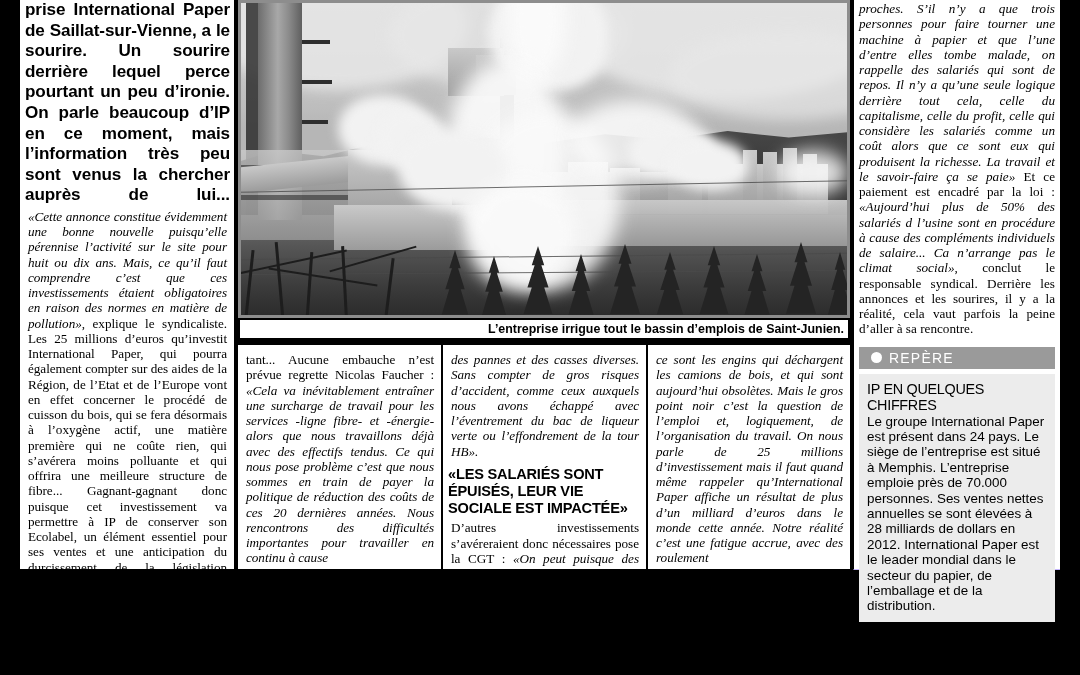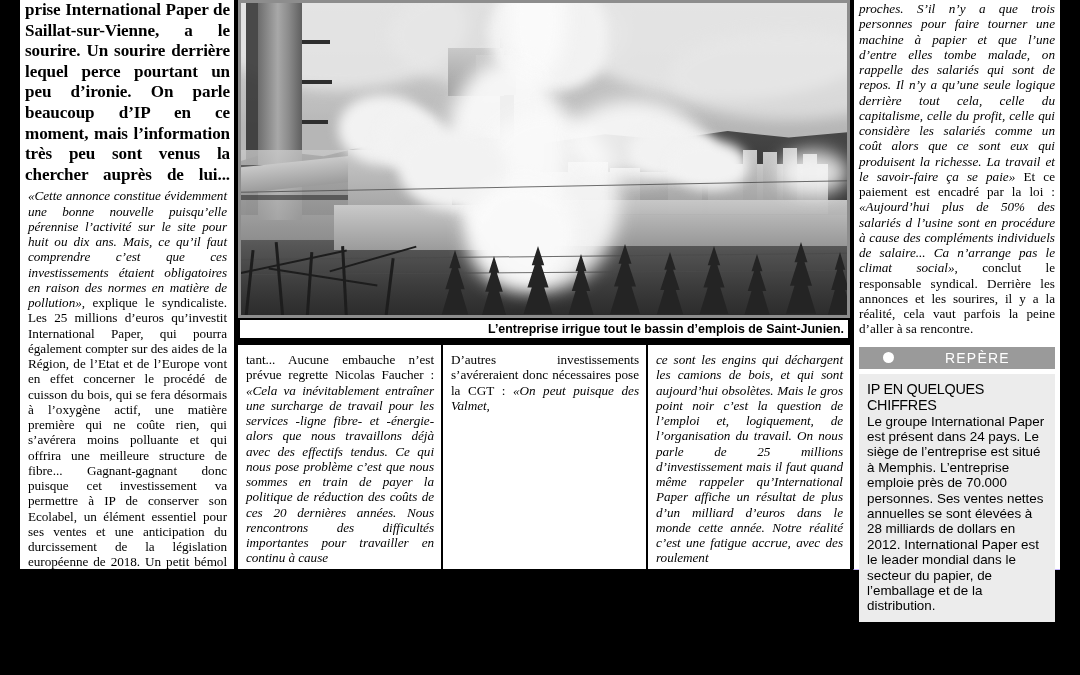--- a/index.html
+++ b/index.html
@@ -9,21 +9,21 @@
 
   
   .article{position:absolute;left:20px;top:0;width:1040px;height:570px;}
 
   .col{position:absolute;background:#fff;box-sizing:border-box;}
 
   
   .col-lead{left:0;top:0;width:215px;height:570px;padding:0 4px 2px 5px;
             border-right:1px solid #000;border-bottom:1px solid #000;}
 
-  .lead{font-family:Liberation Serif, serif;font-weight:bold;font-size:17.1px;
+  .lead{font-family:Liberation Sans, sans-serif;font-weight:bold;font-size:17.1px;
         line-height:20.6px;text-align:justify;text-align-last:justify;
         margin:0 0 3px 0;letter-spacing:-0.1px;}
   .bodytxt{font-family:"Liberation Serif",serif;font-size:13.2px;line-height:15.25px;
         text-align:justify;margin:3px;hyphens:manual;letter-spacing:-0.05px;}
   .bodytxt i{font-style:italic;}
 
   
   .photo-block{position:absolute;left:218px;top:0;width:612px;height:340px;}
   .photo{position:absolute;left:0;top:0;width:612px;height:318px;overflow:hidden;background:#8d8d8d;}
   .caption-wrap{position:absolute;left:0;top:318px;width:612px;height:22px;
@@ -43,21 +43,21 @@
 
   .subhead{font-family:"Liberation Sans",sans-serif;font-weight:bold;font-size:14.6px;
            line-height:17.2px;margin:7px 0 3px 0;letter-spacing:-0.2px;}
 
   
   .col-side{left:833px;top:0;width:207px;height:570px;padding:0 5px 0 5px;
             border-left:1px solid #000;border-bottom:1px solid #c4b5fd;}
   .side-body{font-family:"Liberation Serif",serif;font-size:13.2px;line-height:15.25px;
              text-align:justify;margin:0;padding-top:1px;}
   .repere-bar{margin:10px 0 0 0;background:#9a9a9a;height:22px;display:flex;align-items:center;
-              padding-left:24px;gap:44px;}
+              padding-left:12px;}
   .repere-dot{width:11px;height:11px;border-radius:50%;background:#fff;display:inline-block;margin-right:7px;}
   .repere-label{font-family:"Liberation Sans",sans-serif;font-size:14px;color:#fff;letter-spacing:1.2px;}
   .repere-box{margin-top:5px;background:#ececec;padding:7px 7px 8px 8px;}
   .repere-title{font-family:"Liberation Sans",sans-serif;font-weight:normal;font-size:14.4px;
                 line-height:16px;margin:0 0 1px 0;letter-spacing:-0.3px;}
   .repere-text{font-family:"Liberation Sans",sans-serif;font-size:13.4px;line-height:15.4px;margin:0;}
 
   
   .banner{position:absolute;left:20px;top:612px;width:1040px;height:63px;background:#fff;
           box-sizing:border-box;padding:2px 0 0 12px;overflow:hidden;}
@@ -186,20 +186,22 @@
       <div class="caption-wrap">
         <div class="caption">L’entreprise irrigue tout le bassin d’emplois de Saint-Junien.</div>
       </div>
     </div>
 
     <div class="col col-a">
       <p class="bodytxt"><span>tant... Aucune embauche n’est prévue regrette Nicolas Faucher : </span><i>«Cela va inévitablement entraîner une surcharge de travail pour les services -ligne fibre- et -énergie- alors que nous travaillons déjà avec des effectifs tendus. Ce qui nous pose problème c’est que nous sommes en train de payer la politique de réduction des coûts de ces 20 dernières années. Nous rencontrons des difficultés importantes pour travailler en continu à cause</i></p>
     </div>
 
     <div class="col col-b">
+      <p class="bodytxt"><i> des pannes et des casses diverses. Sans compter de gros risques d’accident, comme ceux auxquels nous avons échappé avec l’éventrement du bac de liqueur verte ou l’effondrement de la tour HB».</i></p>
+      <h3 class="subhead">«LES SALARIÉS SONT ÉPUISÉS, LEUR VIE SOCIALE EST IMPACTÉE»</h3>
       <p class="bodytxt"><span>D’autres investissements s’avéreraient donc nécessaires pose la CGT : </span><i>«On peut puisque des Valmet,</i></p>
     </div>
 
     <div class="col col-c">
       <p class="bodytxt"><i>ce sont les engins qui déchargent les camions de bois, et qui sont aujourd’hui obsolètes. Mais le gros point noir c’est la question de l’emploi et, logiquement, de l’organisation du travail. On nous parle de 25 millions d’investissement mais il faut quand même rappeler qu’International Paper affiche un résultat de plus d’un milliard d’euros dans le monde cette année. Notre réalité c’est une fatigue accrue, avec des roulement</i></p>
     </div>
 
     <div class="col col-side">
       <p class="side-body"><i>proches. S’il n’y a que trois personnes pour faire tourner une machine à papier et que l’une d’entre elles tombe malade, on rappelle des salariés qui sont de repos. Il n’y a qu’une seule logique derrière tout cela, celle du capitalisme, celle du profit, celle qui considère les salariés comme un coût alors que ce sont eux qui produisent la richesse. La travail et le savoir-faire ça se paie»</i><span> Et ce paiement est encadré par la loi : </span><i>«Aujourd’hui plus de 50% des salariés d l’usine sont en procédure à cause des compléments individuels de salaire... Ca n’arrange pas le climat social»</i><span>, conclut le responsable syndical. Derrière les annonces et les sourires, il y a la réalité, cela vaut parfois la peine d’aller à sa rencontre.</span></p>
 

